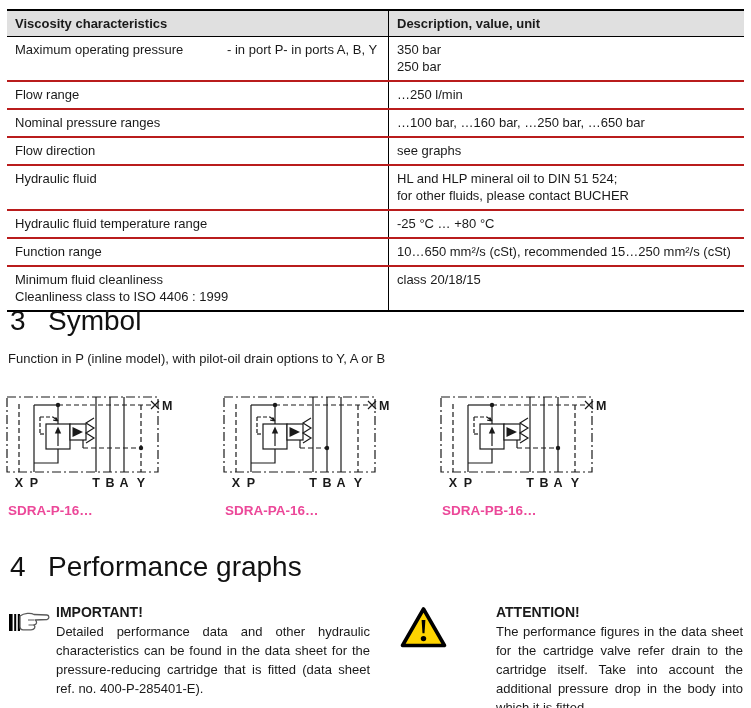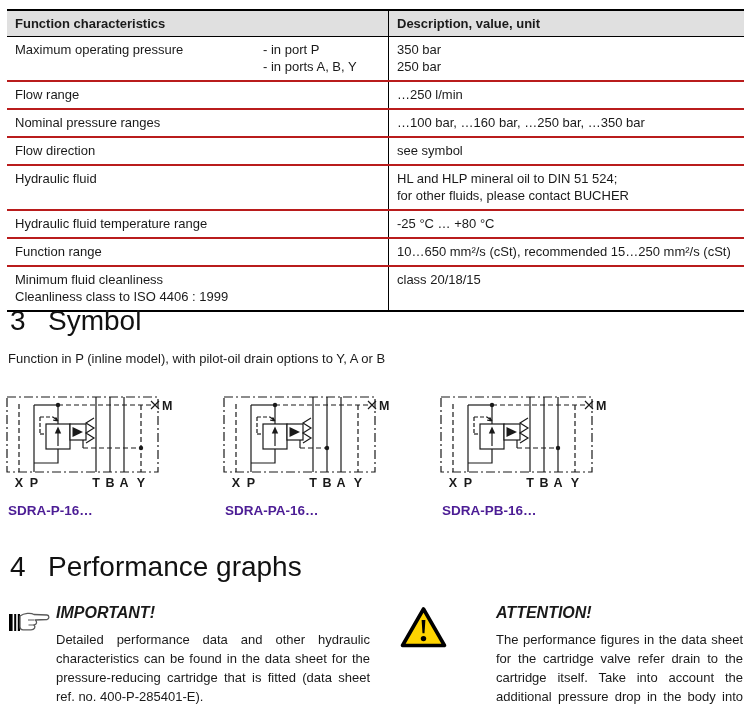--- a/index.html
+++ b/index.html
@@ -22,57 +22,57 @@
   }
   table.char-table td{
     padding:4px 8px 5px 8px;vertical-align:top;font-size:13px;line-height:17px;
     border-bottom:2px solid #b91c1c;
   }
   table.char-table th:first-child,
   table.char-table td:first-child{border-right:1px solid #000;width:365px;}
   tr:last-child td{border-bottom:none;}
   .cell-flex{display:flex;}
   .cell-flex .main-label{width:212px;flex:0 0 auto;}
-  .sub-lines{display:flex;flex-direction:column;margin-left:36px;}
+  .sub-lines{display:flex;}
   .vline{display:block;}
 
   
   .section-heading{position:absolute;font-size:28px;font-weight:400;color:#111;}
   .section-heading .sec-num{display:inline-block;width:38px;}
   #heading-symbol{left:10px;top:305px;}
   #heading-performance{left:10px;top:551px;}
   .intro-line{position:absolute;left:8px;top:351px;font-size:13px;}
 
   
   .symbols-row{position:absolute;left:3px;top:390px;display:flex;gap:39px;}
   .hydraulic-symbol{width:178px;}
   .hydraulic-symbol svg{display:block;}
-  .symbol-caption{font-weight:bold;font-size:13.5px;margin-top:13px;padding-left:5px;color:#4c1d95;}
+  .symbol-caption{font-weight:bold;font-size:13.5px;margin-top:13px;padding-left:5px;color:#ec4899;}
 
   
   .notes-row{position:absolute;left:8px;top:604px;display:flex;gap:30px;}
   .note{display:flex;}
   .note-important{width:362px;}
   .note-attention{width:343px;gap:40px;}
   .note-icon{flex:0 0 auto;margin-top:2px;}
   .note-important .note-icon{width:48px;}
   .note-attention .note-icon{width:56px;}
   .note-text{flex:1 1 auto;}
-  .note-title{font-weight:bold;font-size:16px;margin-bottom:8px;font-style:italic;}
+  .note-title{font-weight:bold;font-size:14px;margin-bottom:2px;}
   .note-body{font-size:13px;line-height:19px;text-align:justify;}
 </style>
 </head>
 <body>
 
 <div class="page">
 
   <table class="char-table">
     <thead>
       <tr>
-        <th>Function characteristics</th>
+        <th>Viscosity characteristics</th>
         <th>Description, value, unit</th>
       </tr>
     </thead>
     <tbody>
       <tr>
         <td>
           <div class="cell-flex">
             <span class="main-label">Maximum operating pressure</span>
             <span class="sub-lines">
               <span>- in port P</span>
@@ -84,25 +84,25 @@
           <span class="vline">350 bar</span>
           <span class="vline">250 bar</span>
         </td>
       </tr>
       <tr>
         <td>Flow range</td>
         <td>…250 l/min</td>
       </tr>
       <tr>
         <td>Nominal pressure ranges</td>
-        <td>…100 bar, …160 bar, …250 bar, …350 bar</td>
+        <td>…100 bar, …160 bar, …250 bar, …650 bar</td>
       </tr>
       <tr>
         <td>Flow direction</td>
-        <td>see symbol</td>
+        <td>see graphs</td>
       </tr>
       <tr>
         <td>Hydraulic fluid</td>
         <td>
           <span class="vline">HL and HLP mineral oil to DIN 51 524;</span>
           <span class="vline">for other fluids, please contact BUCHER</span>
         </td>
       </tr>
       <tr>
         <td>Hydraulic fluid temperature range</td>

